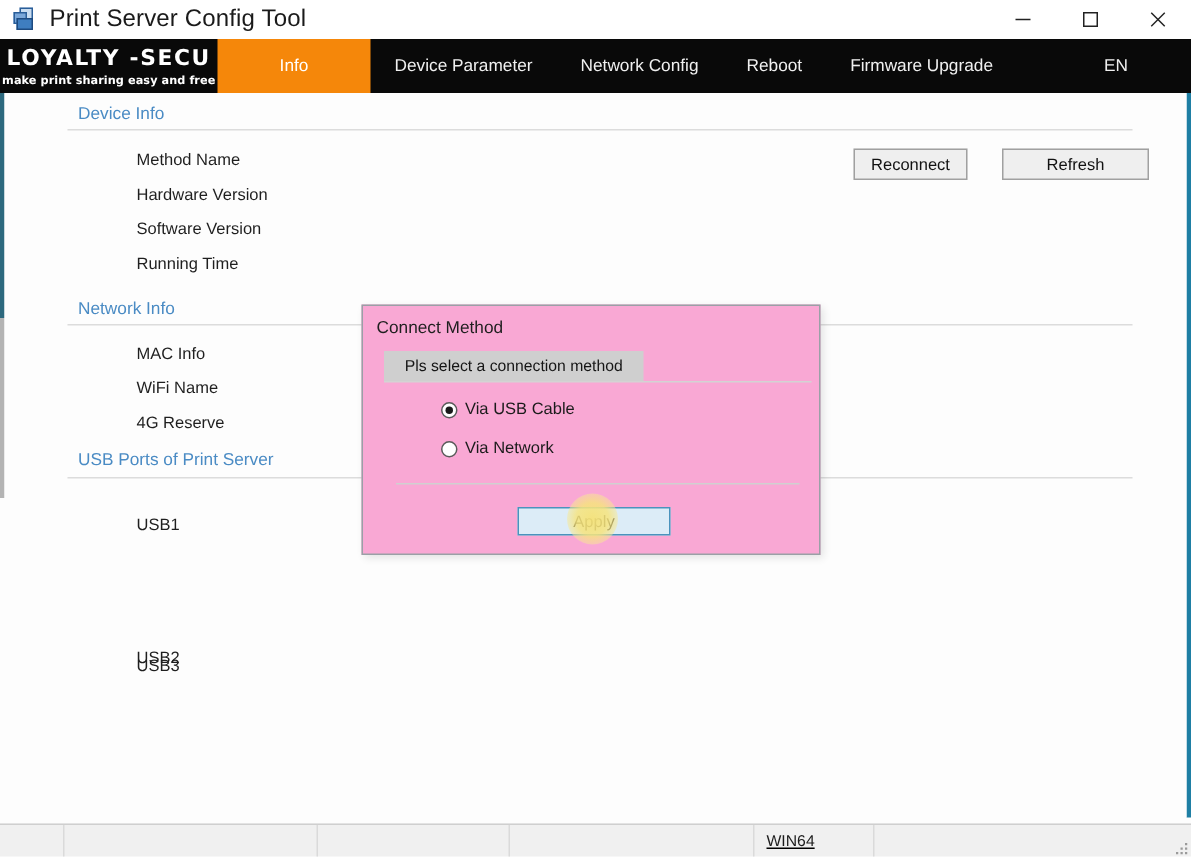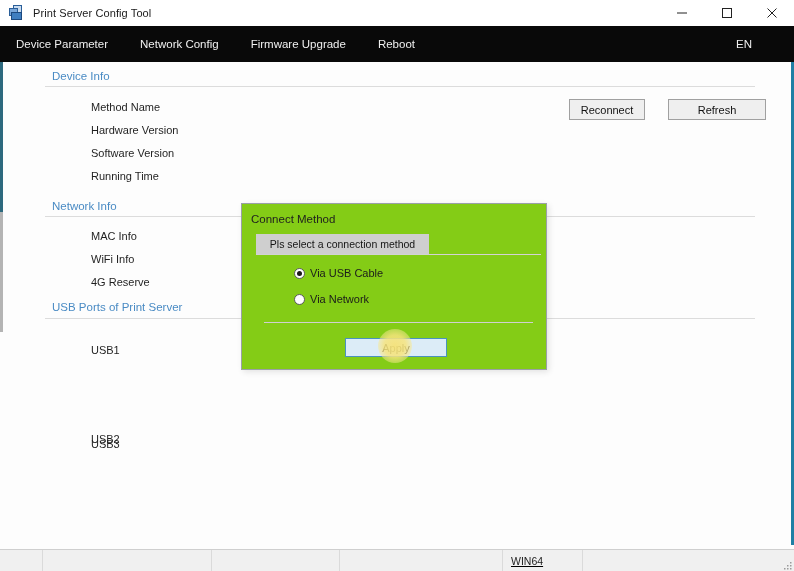--- a/index.html
+++ b/index.html
@@ -17,21 +17,21 @@
     background:#ffffff;border-bottom:1px solid #e8e8e8;
     display:flex;align-items:center;
   }
   .tb-icon{
     width:16px;height:16px;margin-left:9px;margin-right:8px;
     position:relative;flex:0 0 auto;
   }
   .tb-icon .sq1{position:absolute;left:0;top:3px;width:9px;height:8px;background:#7aa7d9;border:1px solid #2a5e99;box-sizing:border-box;}
   .tb-icon .sq2{position:absolute;left:4px;top:0px;width:9px;height:8px;background:#c9dcf0;border:1px solid #2a5e99;box-sizing:border-box;}
   .tb-icon .sq3{position:absolute;left:2px;top:7px;width:11px;height:8px;background:#3f7ec0;border:1px solid #1d4a80;box-sizing:border-box;}
-  .tb-title{font-size:11px;color:#1a1a1a;letter-spacing:.1px;}
+  .tb-title{font-size:16px;color:#1a1a1a;letter-spacing:.1px;}
   .tb-controls{margin-left:auto;display:flex;height:26px;}
   .tb-btn{width:45px;height:26px;display:flex;align-items:center;justify-content:center;color:#222;}
   .tb-btn svg{display:block;}
 
   
   .navbar{
     position:absolute;left:0;top:26px;width:794px;height:36px;
     background:#090909;display:flex;align-items:stretch;
   }
   .logo{
@@ -77,21 +77,21 @@
     box-sizing:border-box;
   }
 
   
   .modal-shadow{
     position:absolute;left:243px;top:205px;width:306px;height:167px;
     background:#000;opacity:.10;filter:blur(3px);
   }
   .modal{
     position:absolute;left:241px;top:203px;width:306px;height:167px;
-    background:#84cc16;border:1px solid #9aa0a6;box-sizing:border-box;
+    background:#f9a8d4;border:1px solid #9aa0a6;box-sizing:border-box;
   }
   .modal-title{position:absolute;left:9px;top:9px;font-size:11.5px;color:#1f1f1f;}
   .modal-grayhdr{
     position:absolute;left:14px;top:30px;width:173px;height:20px;
     background:#cfcfcf;display:flex;align-items:center;justify-content:center;
     font-size:10.5px;color:#151515;box-sizing:border-box;
   }
   .modal-hdrline{position:absolute;left:14px;top:50px;width:285px;height:1px;background:#d3d3d3;}
   .modal-sepline{position:absolute;left:22px;top:118px;width:269px;height:1px;background:#d0d0d0;}
 
@@ -156,25 +156,30 @@
       <div class="tb-btn">
         <svg width="12" height="12" viewBox="0 0 12 12">
             <line x1="1.5" y1="1.5" x2="10.5" y2="10.5" stroke="#222" stroke-width="1"></line>
             <line x1="10.5" y1="1.5" x2="1.5" y2="10.5" stroke="#222" stroke-width="1"></line>
           </svg>
       </div>
     </div>
   </div>
 
   <div class="navbar">
+    <div class="logo">
+      <div class="logo-main">LOYALTY -SECU</div>
+      <div class="logo-sub">make print sharing easy and free</div>
+    </div>
     <div class="navitems">
+      <div class="navitem active">Info</div>
       <div class="navitem">Device Parameter</div>
       <div class="navitem">Network Config</div>
+      <div class="navitem">Reboot</div>
       <div class="navitem">Firmware Upgrade</div>
-      <div class="navitem">Reboot</div>
     </div>
     <div class="nav-lang">EN</div>
   </div>
 
   <div class="edge-left"></div>
   <div class="edge-left2"></div>
   <div class="edge-right"></div>
 
   <div class="content">
 
@@ -184,21 +189,21 @@
     <div class="row-label" style="left:88px;top:62px;">Hardware Version</div>
     <div class="row-label" style="left:88px;top:85px;">Software Version</div>
     <div class="row-label" style="left:88px;top:108px;">Running Time</div>
 
     <div class="btn" style="left:566px;top:37px;width:76px;height:21px;">Reconnect</div>
     <div class="btn" style="left:665px;top:37px;width:98px;height:21px;">Refresh</div>
 
     <div class="section-title" style="left:49px;top:138px;">Network Info</div>
     <div class="divider" style="left:42px;top:154px;width:710px;"></div>
     <div class="row-label" style="left:88px;top:168px;">MAC Info</div>
-    <div class="row-label" style="left:88px;top:191px;">WiFi Info</div>
+    <div class="row-label" style="left:88px;top:191px;">WiFi Name</div>
     <div class="row-label" style="left:88px;top:214px;">4G Reserve</div>
 
     <div class="section-title" style="left:49px;top:239px;">USB Ports of Print Server</div>
     <div class="divider" style="left:42px;top:256px;width:710px;"></div>
     <div class="row-label" style="left:88px;top:282px;">USB1</div>
     <div class="row-label" style="left:88px;top:330px;margin-top:41px;">USB2</div>
     <div class="row-label" style="left:88px;top:376px;">USB3</div>
 
   </div>
 

